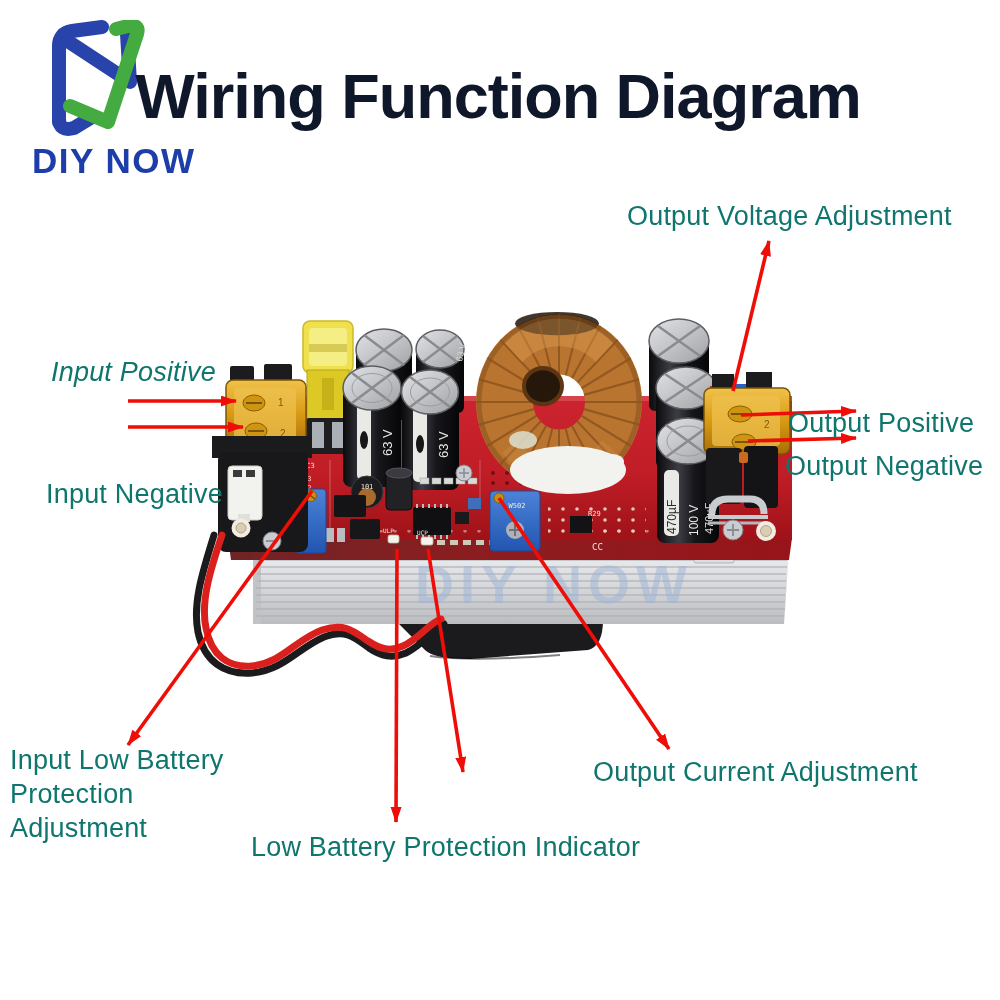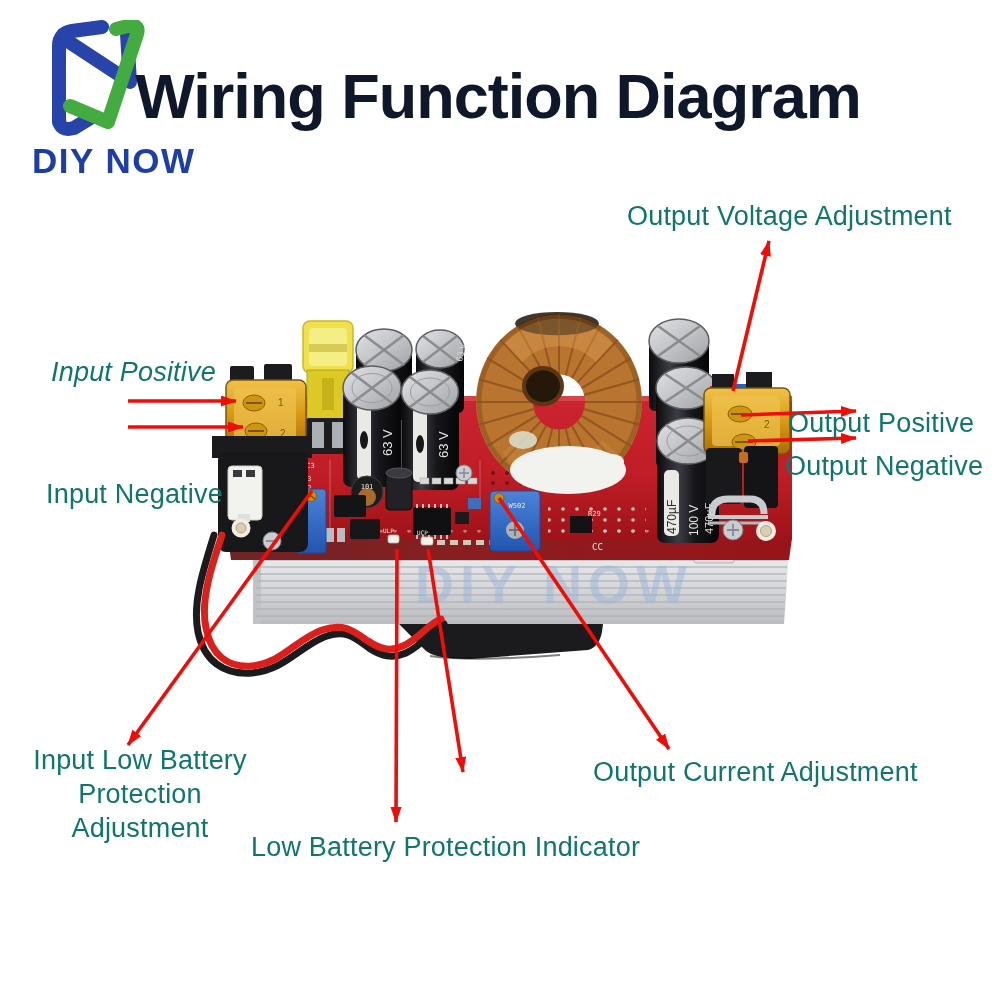--- a/index.html
+++ b/index.html
@@ -8,21 +8,21 @@
   .board-svg{position:absolute;left:0;top:0;z-index:1;}
   .logo-blue{position:absolute;left:44px;top:20px;z-index:2;}
   .page-title{position:absolute;left:98px;top:60px;width:800px;text-align:center;
               font-size:63px;font-weight:bold;color:#0f172a;letter-spacing:-1px;z-index:4;
               white-space:nowrap;}
   .logo-green{position:absolute;left:44px;top:20px;z-index:5;}
   .brand-text{position:absolute;left:32px;top:141px;font-size:35px;font-weight:bold;
               color:#1d3ea8;letter-spacing:1.5px;z-index:6;}
   .ann{position:absolute;font-size:27px;color:#0f766e;letter-spacing:0.2px;
        white-space:nowrap;z-index:7;}
-  .ann-center{text-align:center;white-space:normal;line-height:1.25;}
+  .ann-center{white-space:normal;line-height:1.25;}
   .silk{font-family:"DejaVu Sans Mono",monospace;fill:#efe7dc;}
   .capTxt{font-family:"Liberation Sans",sans-serif;}
 </style>
 </head>
 <body>
 
 <div class="canvas">
 
   <svg class="board-svg" width="1000" height="1000" viewBox="0 0 1000 1000">
     <defs>

